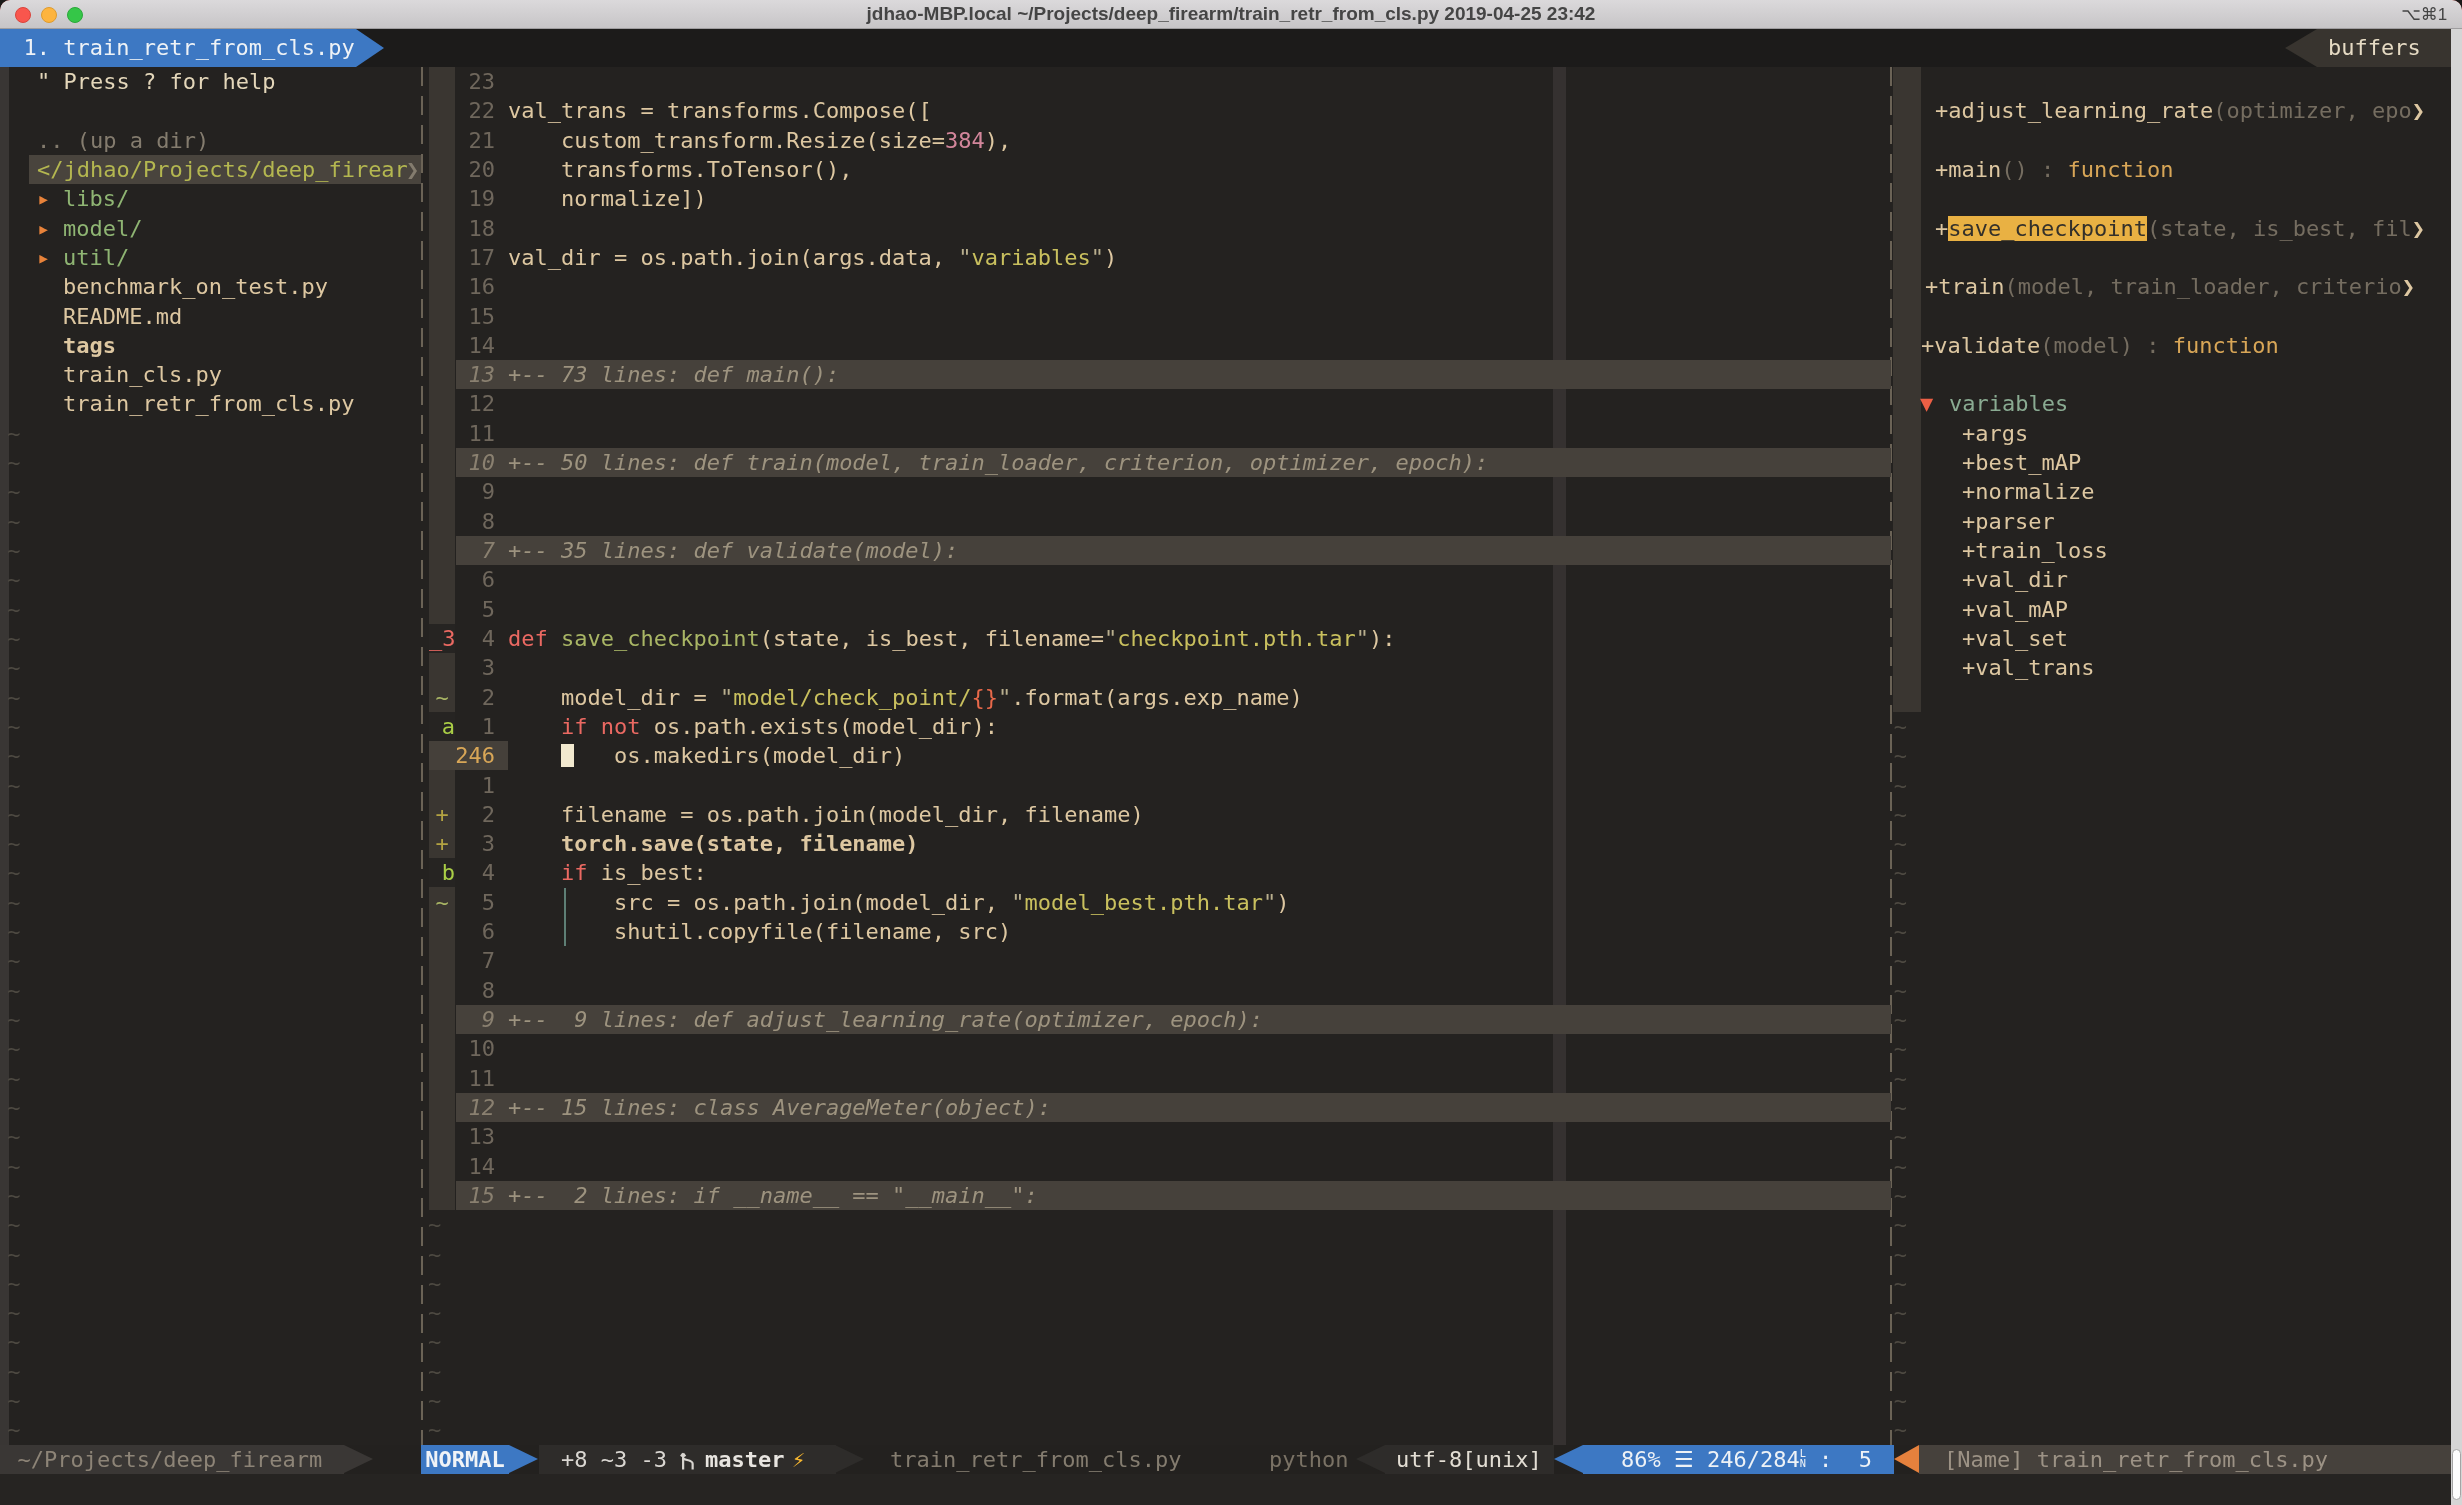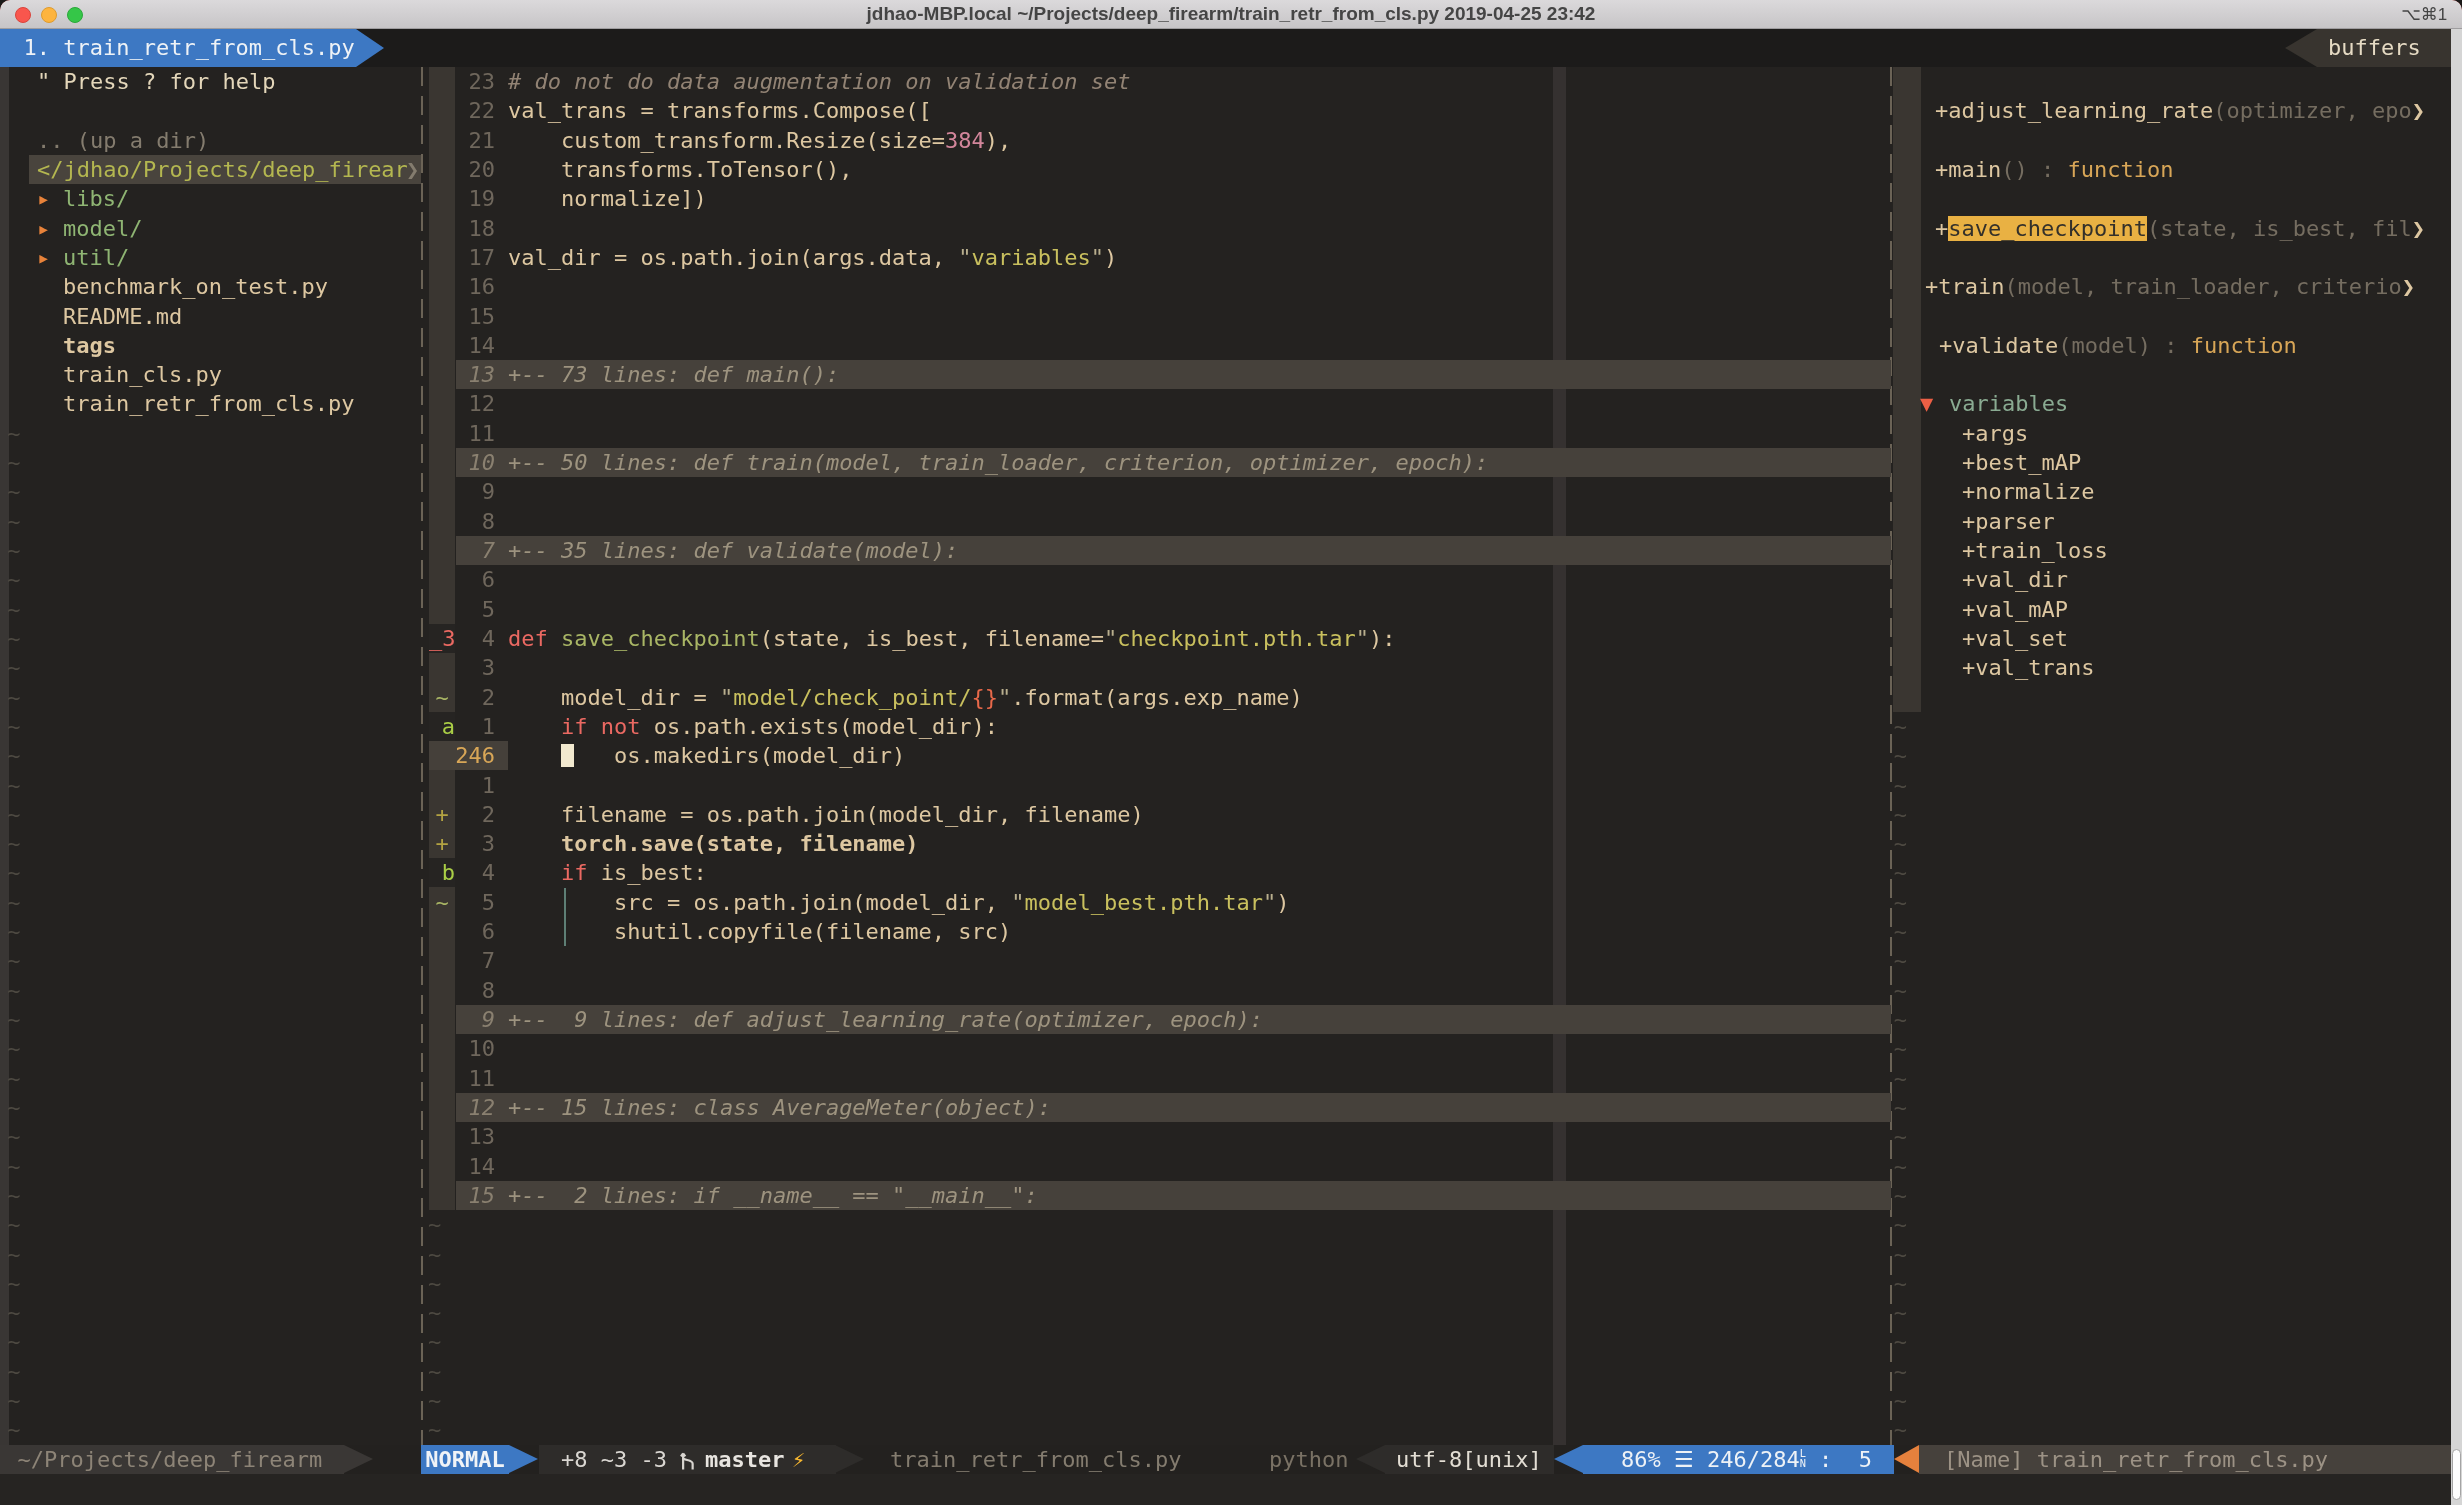--- a/index.html
+++ b/index.html
@@ -165,21 +165,21 @@
         <div class="row" style="top: 1143px; left: 0px; width: 421px;"><span class="tilde" style="position: absolute; left: 7.3px;">~</span></div>
         <div class="row" style="top: 1173px; left: 0px; width: 421px;"><span class="tilde" style="position: absolute; left: 7.3px;">~</span></div>
         <div class="row" style="top: 1202px; left: 0px; width: 421px;"><span class="tilde" style="position: absolute; left: 7.3px;">~</span></div>
         <div class="row" style="top: 1231px; left: 0px; width: 421px;"><span class="tilde" style="position: absolute; left: 7.3px;">~</span></div>
         <div class="row" style="top: 1260px; left: 0px; width: 421px;"><span class="tilde" style="position: absolute; left: 7.3px;">~</span></div>
         <div class="row" style="top: 1290px; left: 0px; width: 421px;"><span class="tilde" style="position: absolute; left: 7.3px;">~</span></div>
         <div class="row" style="top: 1319px; left: 0px; width: 421px;"><span class="tilde" style="position: absolute; left: 7.3px;">~</span></div>
         <div class="row" style="top: 1348px; left: 0px; width: 421px;"><span class="tilde" style="position: absolute; left: 7.3px;">~</span></div>
       </div>
     <div id="editor-pane">
-        <div class="row" style="top: 0px; left: 0px; width: 1891px;"><span class="lnum">23</span><div class="codetext" style="top: 0px; left: 508px;"><span class="c"># do not do data augmentation on validation set</span></div></div>
+        <div class="row" style="top: 0px; left: 0px; width: 1891px;"><span class="lnum">23</span></div>
         <div class="row" style="top: 29px; left: 0px; width: 1891px;"><span class="lnum">22</span><div class="codetext" style="top: 0px; left: 508px;"><span class="p">val_trans = transforms.Compose([</span></div></div>
         <div class="row" style="top: 59px; left: 0px; width: 1891px;"><span class="lnum">21</span><div class="codetext" style="top: 0px; left: 508px;"><span class="p">    custom_transform.Resize(size=</span><span class="n">384</span><span class="p">),</span></div></div>
         <div class="row" style="top: 88px; left: 0px; width: 1891px;"><span class="lnum">20</span><div class="codetext" style="top: 0px; left: 508px;"><span class="p">    transforms.ToTensor(),</span></div></div>
         <div class="row" style="top: 117px; left: 0px; width: 1891px;"><span class="lnum">19</span><div class="codetext" style="top: 0px; left: 508px;"><span class="p">    normalize])</span></div></div>
         <div class="row" style="top: 147px; left: 0px; width: 1891px;"><span class="lnum">18</span></div>
         <div class="row" style="top: 176px; left: 0px; width: 1891px;"><span class="lnum">17</span><div class="codetext" style="top: 0px; left: 508px;"><span class="p">val_dir = os.path.join(args.data, </span><span class="q">"</span><span class="s">variables</span><span class="q">"</span><span class="p">)</span></div></div>
         <div class="row" style="top: 205px; left: 0px; width: 1891px;"><span class="lnum">16</span></div>
         <div class="row" style="top: 235px; left: 0px; width: 1891px;"><span class="lnum">15</span></div>
         <div class="row" style="top: 264px; left: 0px; width: 1891px;"><span class="lnum">14</span></div>
         <div class="row" style="top: 293px; left: 0px; width: 1891px;"><div class="fold-band" style="top: 0px; left: 456px;"></div><span class="lnum lnum-fold">13</span><span class="fold-text">+-- 73 lines: def main():</span></div>
@@ -223,21 +223,21 @@
     <div id="tagbar-pane">
         <div class="row" style="top: 0px; left: 1893px; width: 557px;"></div>
         <div class="row" style="top: 29px; left: 1893px; width: 557px;"><div style="top: 0px; left: 42px; position: absolute;"><span class="t">+adjust_learning_rate</span><span class="g">(optimizer, epo</span><span class="t">❯</span></div></div>
         <div class="row" style="top: 59px; left: 1893px; width: 557px;"></div>
         <div class="row" style="top: 88px; left: 1893px; width: 557px;"><div style="top: 0px; left: 42px; position: absolute;"><span class="t">+main</span><span class="g">()</span><span class="g"> : </span><span class="y">function</span></div></div>
         <div class="row" style="top: 117px; left: 1893px; width: 557px;"></div>
         <div class="row" style="top: 147px; left: 1893px; width: 557px;"><div style="top: 0px; left: 42px; position: absolute;"><span class="t">+</span><span class="hl">save_checkpoint</span><span class="g">(state, is_best, fil</span><span class="t">❯</span></div></div>
         <div class="row" style="top: 176px; left: 1893px; width: 557px;"></div>
         <div class="row" style="top: 205px; left: 1893px; width: 557px;"><div style="top: 0px; left: 32px; position: absolute;"><span class="t">+train</span><span class="g">(model, train_loader, criterio</span><span class="t">❯</span></div></div>
         <div class="row" style="top: 235px; left: 1893px; width: 557px;"></div>
-        <div class="row" style="top: 264px; left: 1893px; width: 557px;"><div style="top: 0px; left: 46px; position: absolute;"><span class="t">+validate</span><span class="g">(model)</span><span class="g"> : </span><span class="y">function</span></div></div>
+        <div class="row" style="top: 264px; left: 1893px; width: 557px;"><div style="top: 0px; left: 28px; position: absolute;"><span class="t">+validate</span><span class="g">(model)</span><span class="g"> : </span><span class="y">function</span></div></div>
         <div class="row" style="top: 293px; left: 1893px; width: 557px;"></div>
         <div class="row" style="top: 322px; left: 1893px; width: 557px;"><span class="tri" style="position: absolute; left: 27px;">▼</span><span class="var" style="position: absolute; left: 56px;">variables</span></div>
         <div class="row" style="top: 352px; left: 1893px; width: 557px;"><span class="t" style="position: absolute; left: 69px;">+args</span></div>
         <div class="row" style="top: 381px; left: 1893px; width: 557px;"><span class="t" style="position: absolute; left: 69px;">+best_mAP</span></div>
         <div class="row" style="top: 410px; left: 1893px; width: 557px;"><span class="t" style="position: absolute; left: 69px;">+normalize</span></div>
         <div class="row" style="top: 440px; left: 1893px; width: 557px;"><span class="t" style="position: absolute; left: 69px;">+parser</span></div>
         <div class="row" style="top: 469px; left: 1893px; width: 557px;"><span class="t" style="position: absolute; left: 69px;">+train_loss</span></div>
         <div class="row" style="top: 498px; left: 1893px; width: 557px;"><span class="t" style="position: absolute; left: 69px;">+val_dir</span></div>
         <div class="row" style="top: 528px; left: 1893px; width: 557px;"><span class="t" style="position: absolute; left: 69px;">+val_mAP</span></div>
         <div class="row" style="top: 557px; left: 1893px; width: 557px;"><span class="t" style="position: absolute; left: 69px;">+val_set</span></div>

